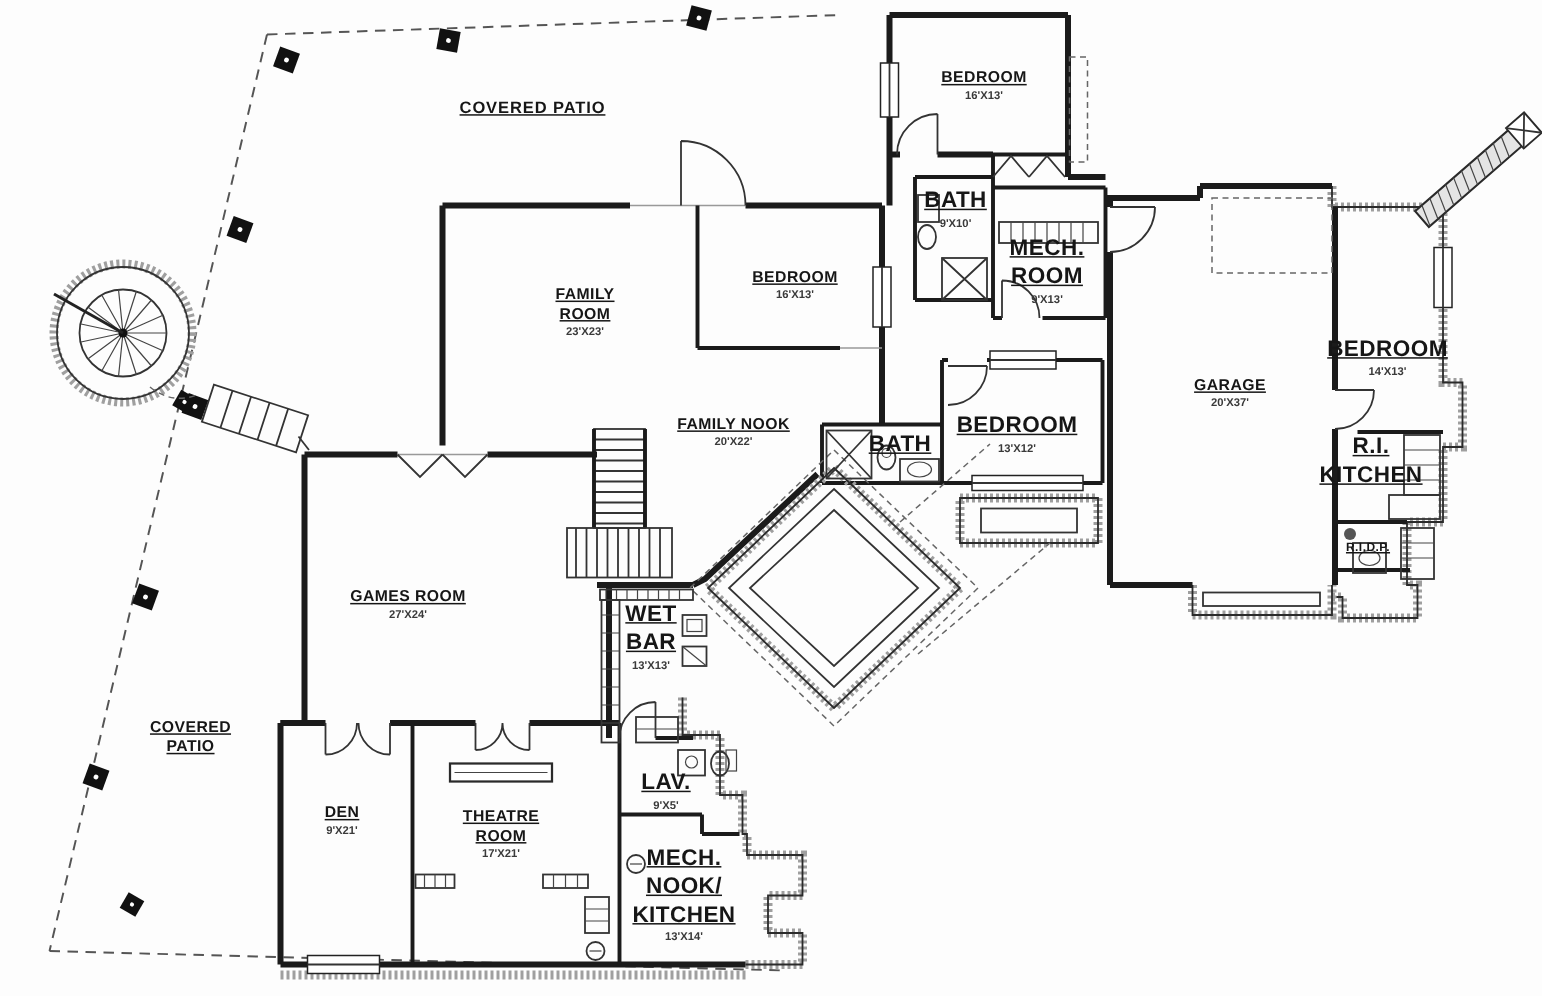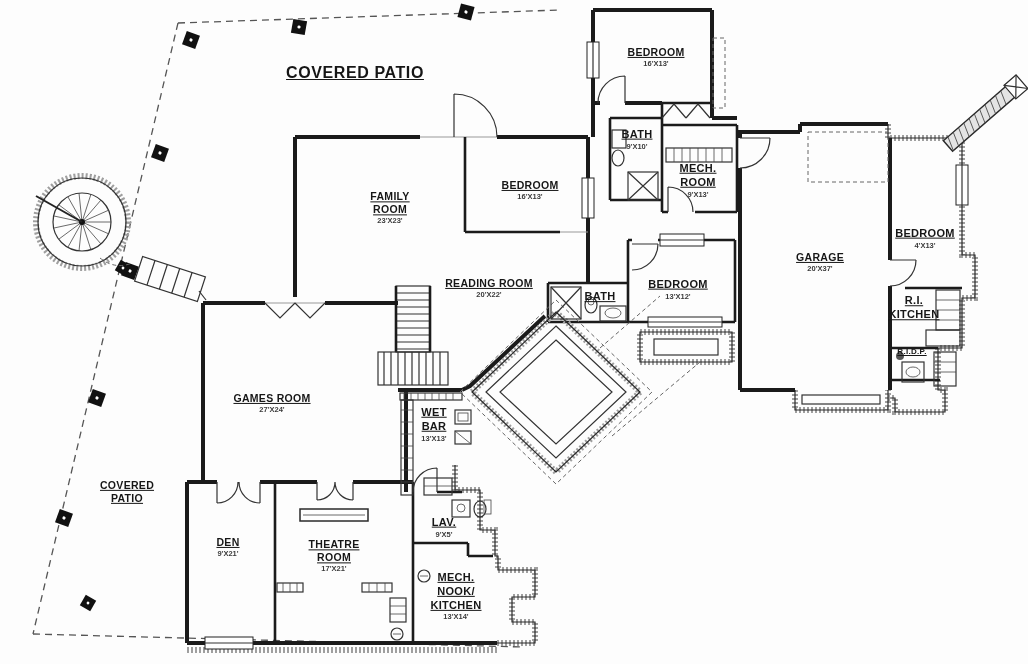--- a/index.html
+++ b/index.html
@@ -17,23 +17,23 @@
   .dash{stroke:#555;stroke-width:1.3;fill:none;stroke-dasharray:7 5}
   .dashT{stroke:#666;stroke-width:1;fill:none;stroke-dasharray:4 3}
   .win{fill:#fff;stroke:#222;stroke-width:1}
   
   .room-label{position:absolute;transform:translate(-50%,-50%);display:flex;flex-direction:column;
               align-items:center;color:#161616;z-index:2;pointer-events:none;text-align:right}
   .rn{display:block;font:700 10.5px/1.25 "Liberation Sans",sans-serif;letter-spacing:.3px;
       text-decoration:underline;text-underline-offset:1px;white-space:nowrap}
   .rd{display:block;font:700 7.5px/1.2 "Liberation Sans",sans-serif;color:#3a3a3a;
       white-space:nowrap;text-decoration:none}
-  .sm .rn{font-size:11px}
+  .sm .rn{font-size:15px}
   .xs .rn{font-size:8px}
-  .lg .rn{font-size:16px;letter-spacing:.6px}
+  .lg .rn{font-size:11px;letter-spacing:.6px}
 </style>
 </head>
 <body>
 
 <div id="canvas">
 
 <svg id="plan-svg" width="1028" height="664" viewBox="0 0 1028 664">
 
   <g>
     <path class="dash" d="M178,23 L560,10"></path>
@@ -303,33 +303,33 @@
   <span class="rn">MECH.</span>
   <span class="rn">ROOM</span>
   <span class="rd">9'X13'</span>
 </div>
 <div class="room-label" style="left:820px;top:262px">
   <span class="rn">GARAGE</span>
   <span class="rd">20'X37'</span>
 </div>
 <div class="room-label sm" style="left:925px;top:238px">
   <span class="rn">BEDROOM</span>
-  <span class="rd">4'X13'</span>
+  <span class="rd">14'X13'</span>
 </div>
 <div class="room-label sm" style="left:914px;top:308px">
   <span class="rn">R.I.</span>
   <span class="rn">KITCHEN</span>
   <span class="rd"></span>
 </div>
-<div class="room-label xs" style="left:912px;top:352px">
+<div class="room-label xs" style="left:912px;top:365px">
   <span class="rn">R.I.D.P.</span>
   <span class="rd"></span>
 </div>
 <div class="room-label" style="left:489px;top:288px">
-  <span class="rn">READING ROOM</span>
+  <span class="rn">FAMILY NOOK</span>
   <span class="rd">20'X22'</span>
 </div>
 <div class="room-label sm" style="left:600px;top:297px">
   <span class="rn">BATH</span>
   <span class="rd"></span>
 </div>
 <div class="room-label sm" style="left:678px;top:289px">
   <span class="rn">BEDROOM</span>
   <span class="rd">13'X12'</span>
 </div>

